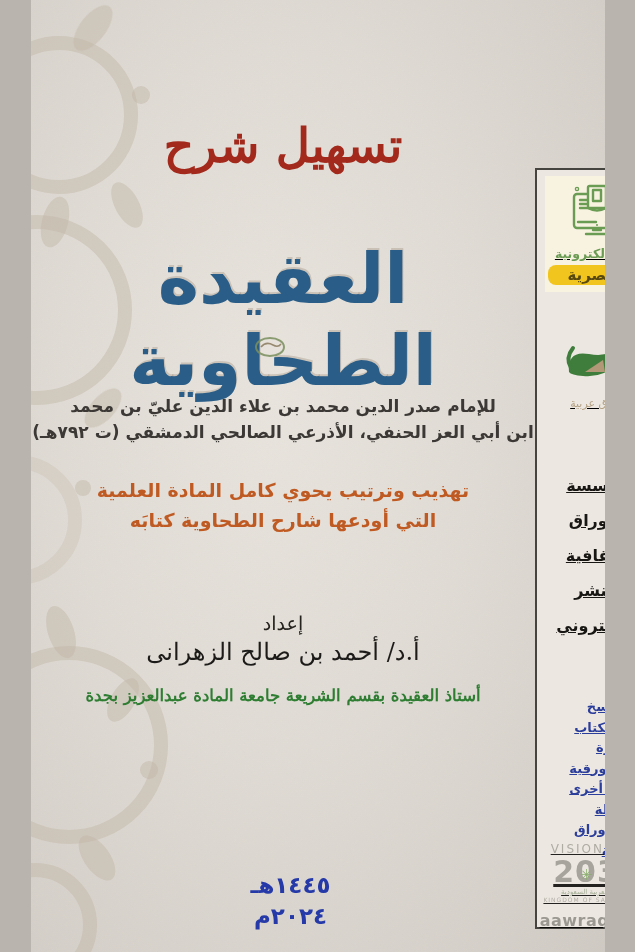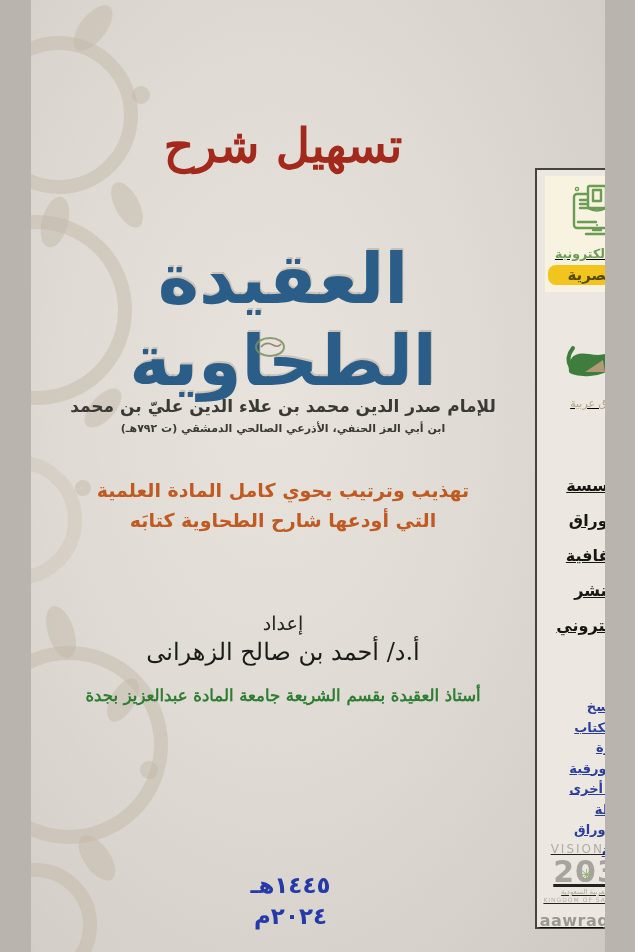--- a/index.html
+++ b/index.html
@@ -13,21 +13,21 @@
   .ornament{position:absolute; left:0; top:0; pointer-events:none;}
 
   .content{position:absolute; left:0; top:0; width:505px; height:952px;}
   .content .line{position:absolute; width:100%; text-align:center; direction:rtl;}
 
   .supertitle{top:118px; font-family:"DejaVu Serif", serif; font-size:47px; font-weight:bold; color:#a3291c;}
   .main-title{top:238px; font-size:70px; font-weight:bold; color:#2a5d87;
               text-shadow:1px -2px 0 rgba(138,116,96,.28); letter-spacing:-2px;}
   .seal{position:absolute; left:222px; top:334px; opacity:.85;}
   .author1{top:396px; font-size:17px; font-weight:bold; color:#3b3835;}
-  .author2{top:422px; font-size:11px; font-weight:bold; color:#3b3835;}
+  .author2{top:422px; font-size:17px; font-weight:bold; color:#3b3835;}
   .subtitle1{top:479px; font-size:19px; font-weight:bold; color:#c05a23;}
   .subtitle2{top:509px; font-size:19px; font-weight:bold; color:#c05a23;}
   .prepared{top:612px; font-size:19px; color:#26231f; font-family:"DejaVu Serif", serif;}
   .editor-name{top:638px; font-size:24px; color:#1d1b19; font-family:"DejaVu Serif", serif;}
   .editor-title{top:686px; font-size:16.5px; font-weight:bold; color:#2e7d32; font-family:"DejaVu Serif", serif;}
   .years{position:absolute; left:195px; top:870px; width:130px; text-align:center; direction:rtl;
          color:#2539a8; font-size:23px; line-height:31px; font-weight:bold;}
 
   .sidebar{
     position:absolute; left:504px; top:168px; width:121px; height:757px;

